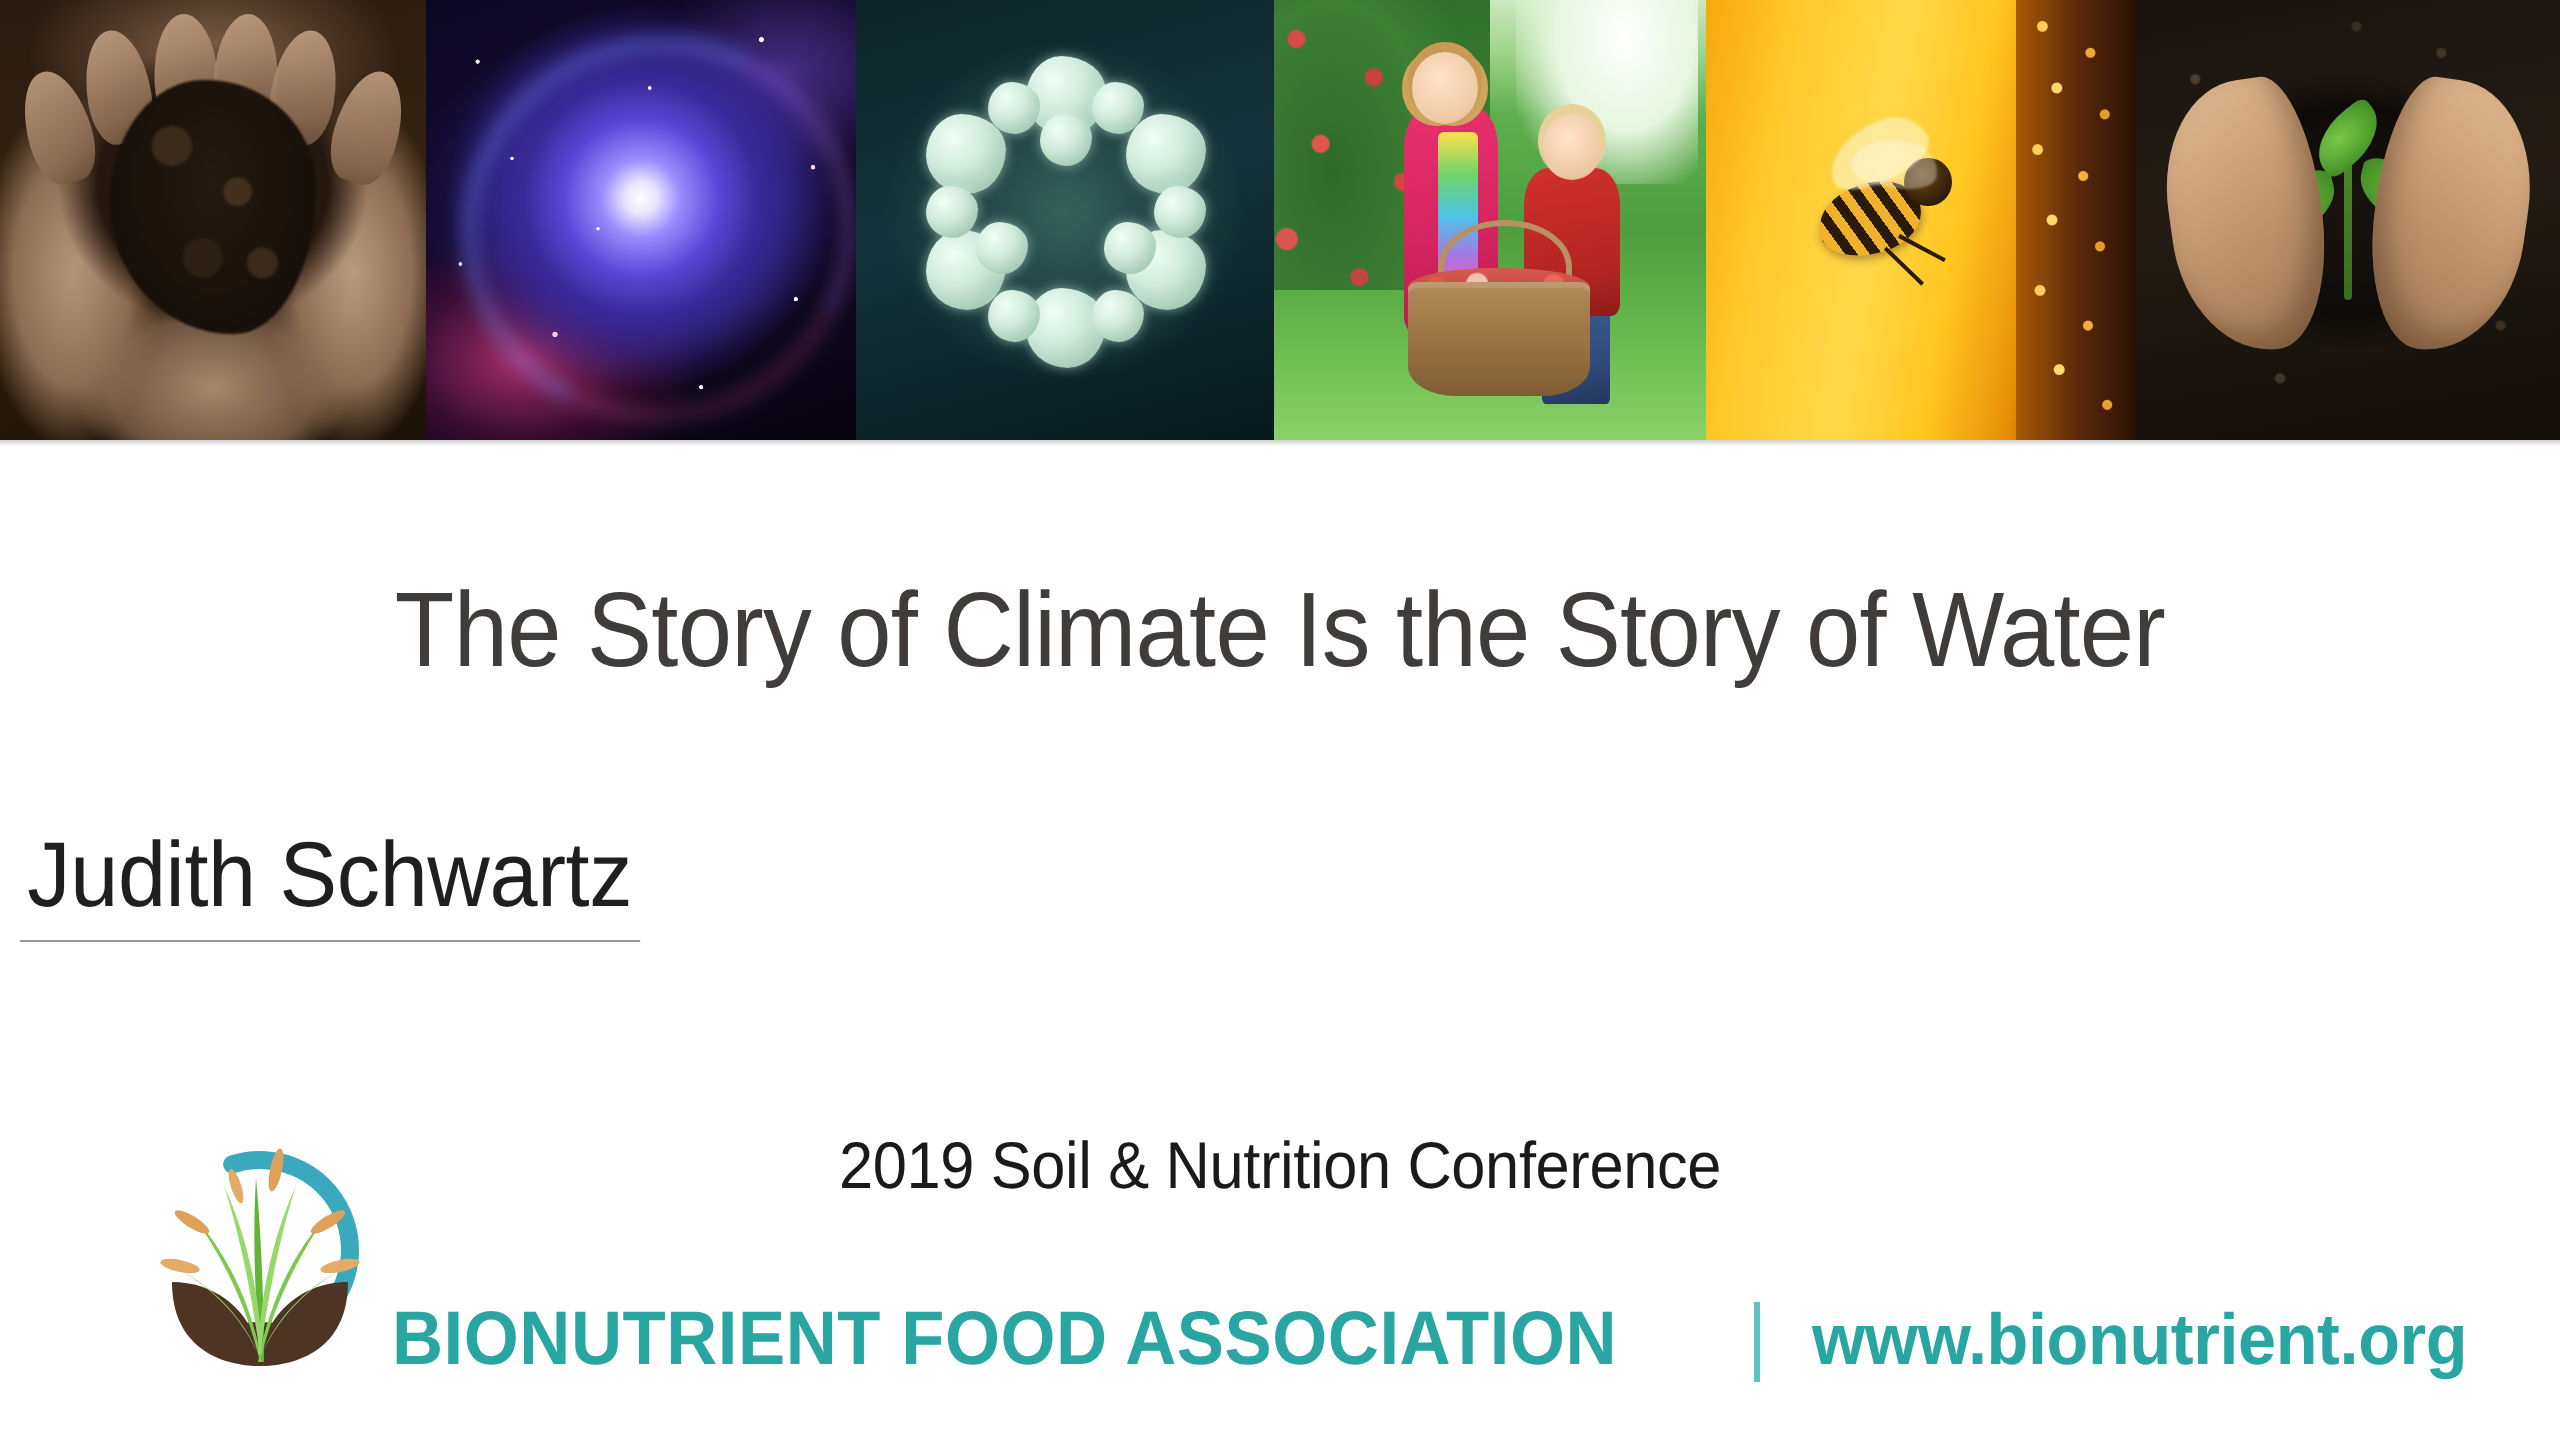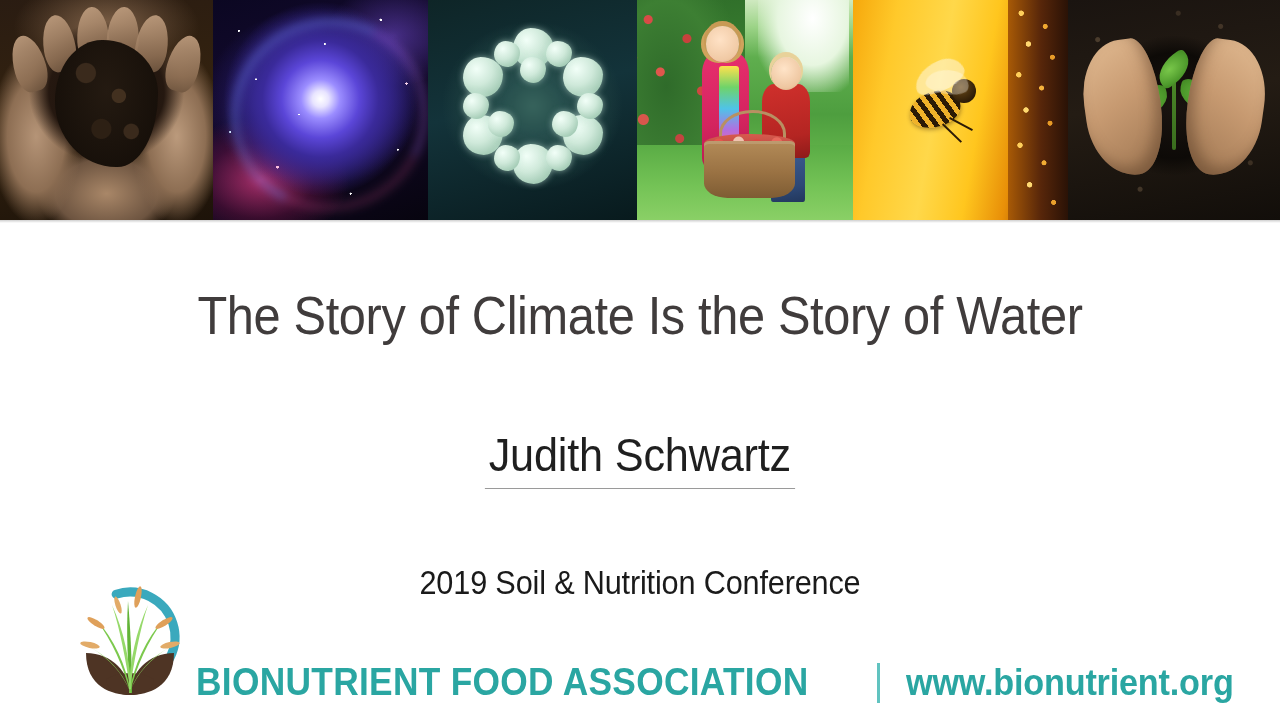--- a/index.html
+++ b/index.html
@@ -445,23 +445,22 @@
     line-height: 1.1;
     font-weight: 400;
     color: #403c3c;
     letter-spacing: -0.4px;
     transform: scaleX(.92);
     white-space: nowrap;
   }
   .speaker-wrap {
     position: absolute;
     left: 0;
-    top: 430px;
+    top: 412px;
     width: 1280px;
-    text-align: center;
   }
   .speaker-name {
     display: inline-block;
     font-size: 46px;
     line-height: 1.12;
     font-weight: 400;
     color: #1f1f1f;
     letter-spacing: -0.2px;
     transform: scaleX(.94);
     border-bottom: 1.5px solid #9a9a9a;
@@ -478,21 +477,21 @@
     font-weight: 400;
     color: #1a1a1a;
     letter-spacing: -0.2px;
     transform: scaleX(.93);
   }
 
   
   .footer {
     position: absolute;
     left: 0;
-    bottom: 4px;
+    bottom: 16px;
     width: 1280px;
     height: 160px;
   }
   .logo-mark {
     position: absolute;
     left: 68px;
     top: 5px;
     width: 124px;
     height: 136px;
   }

